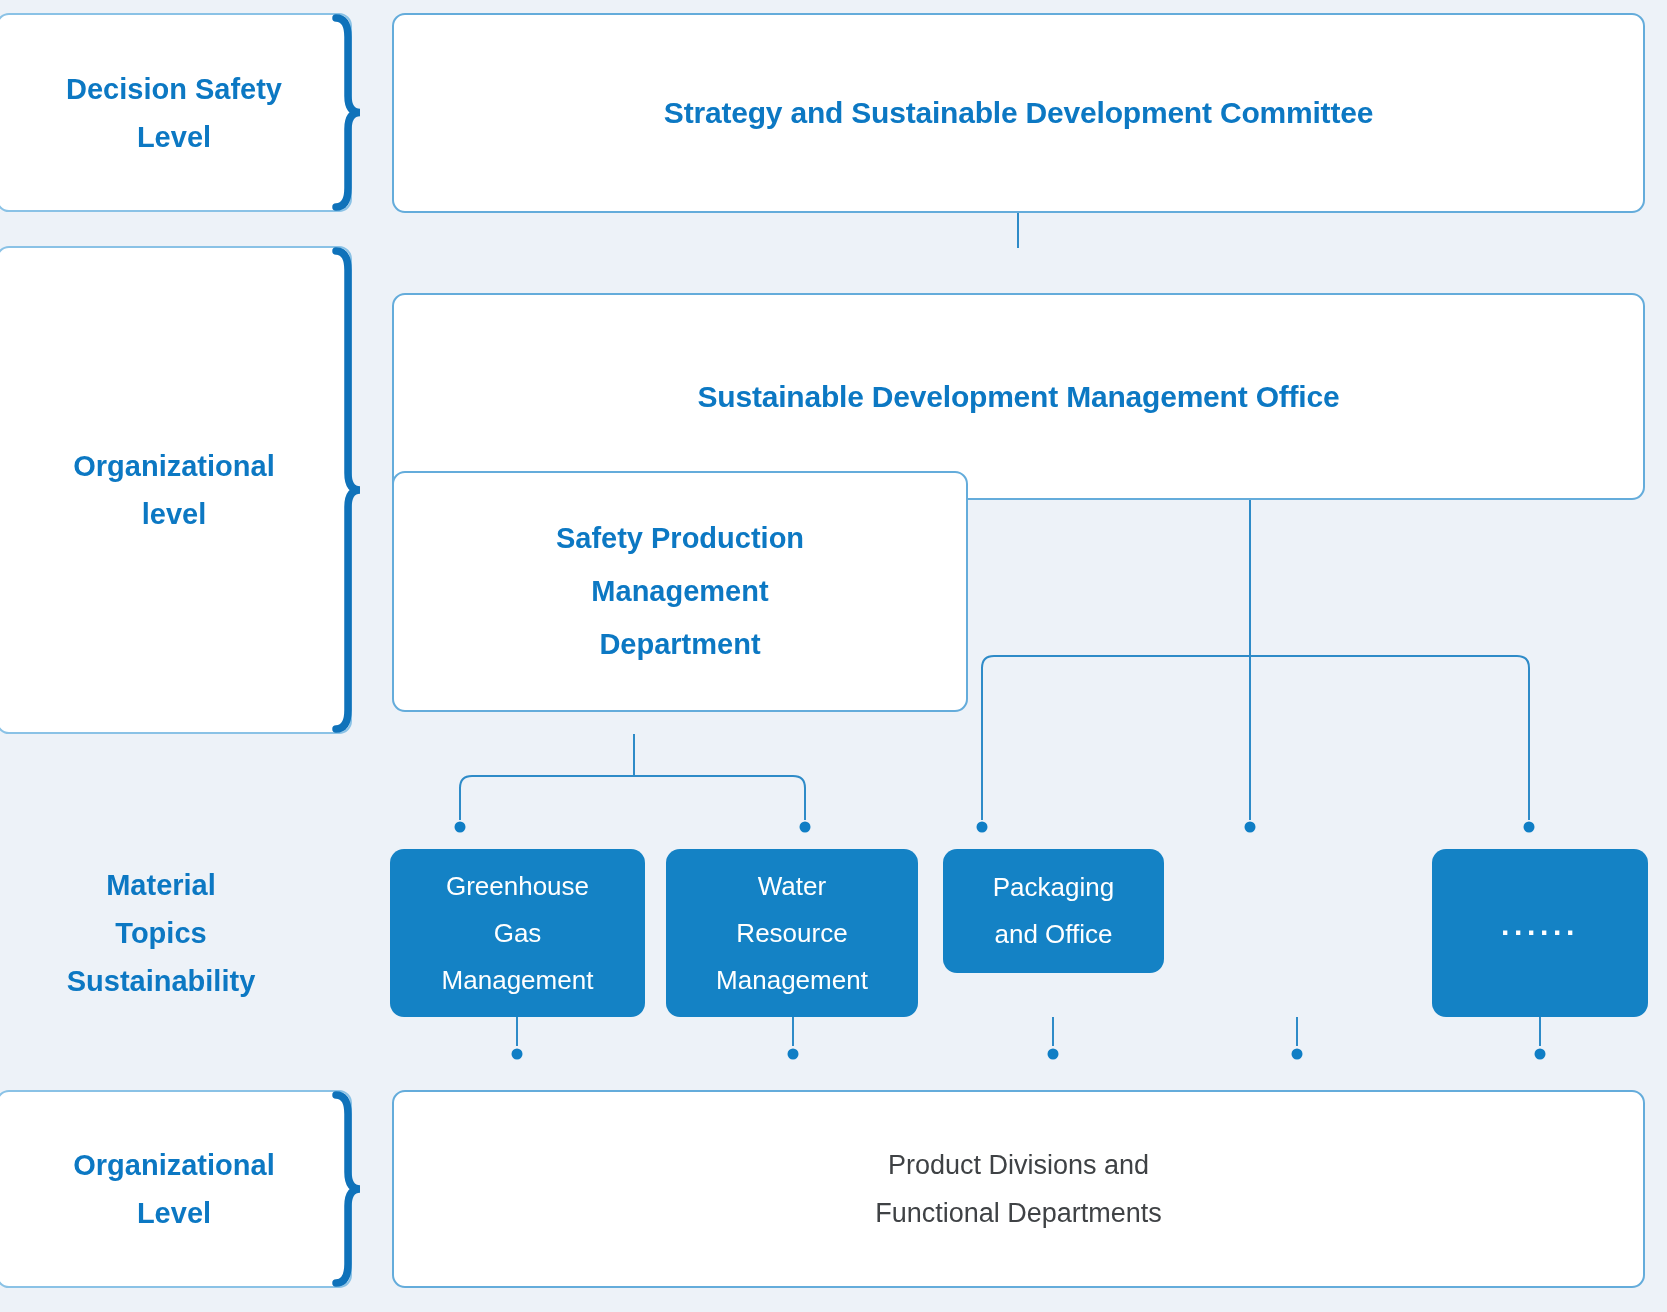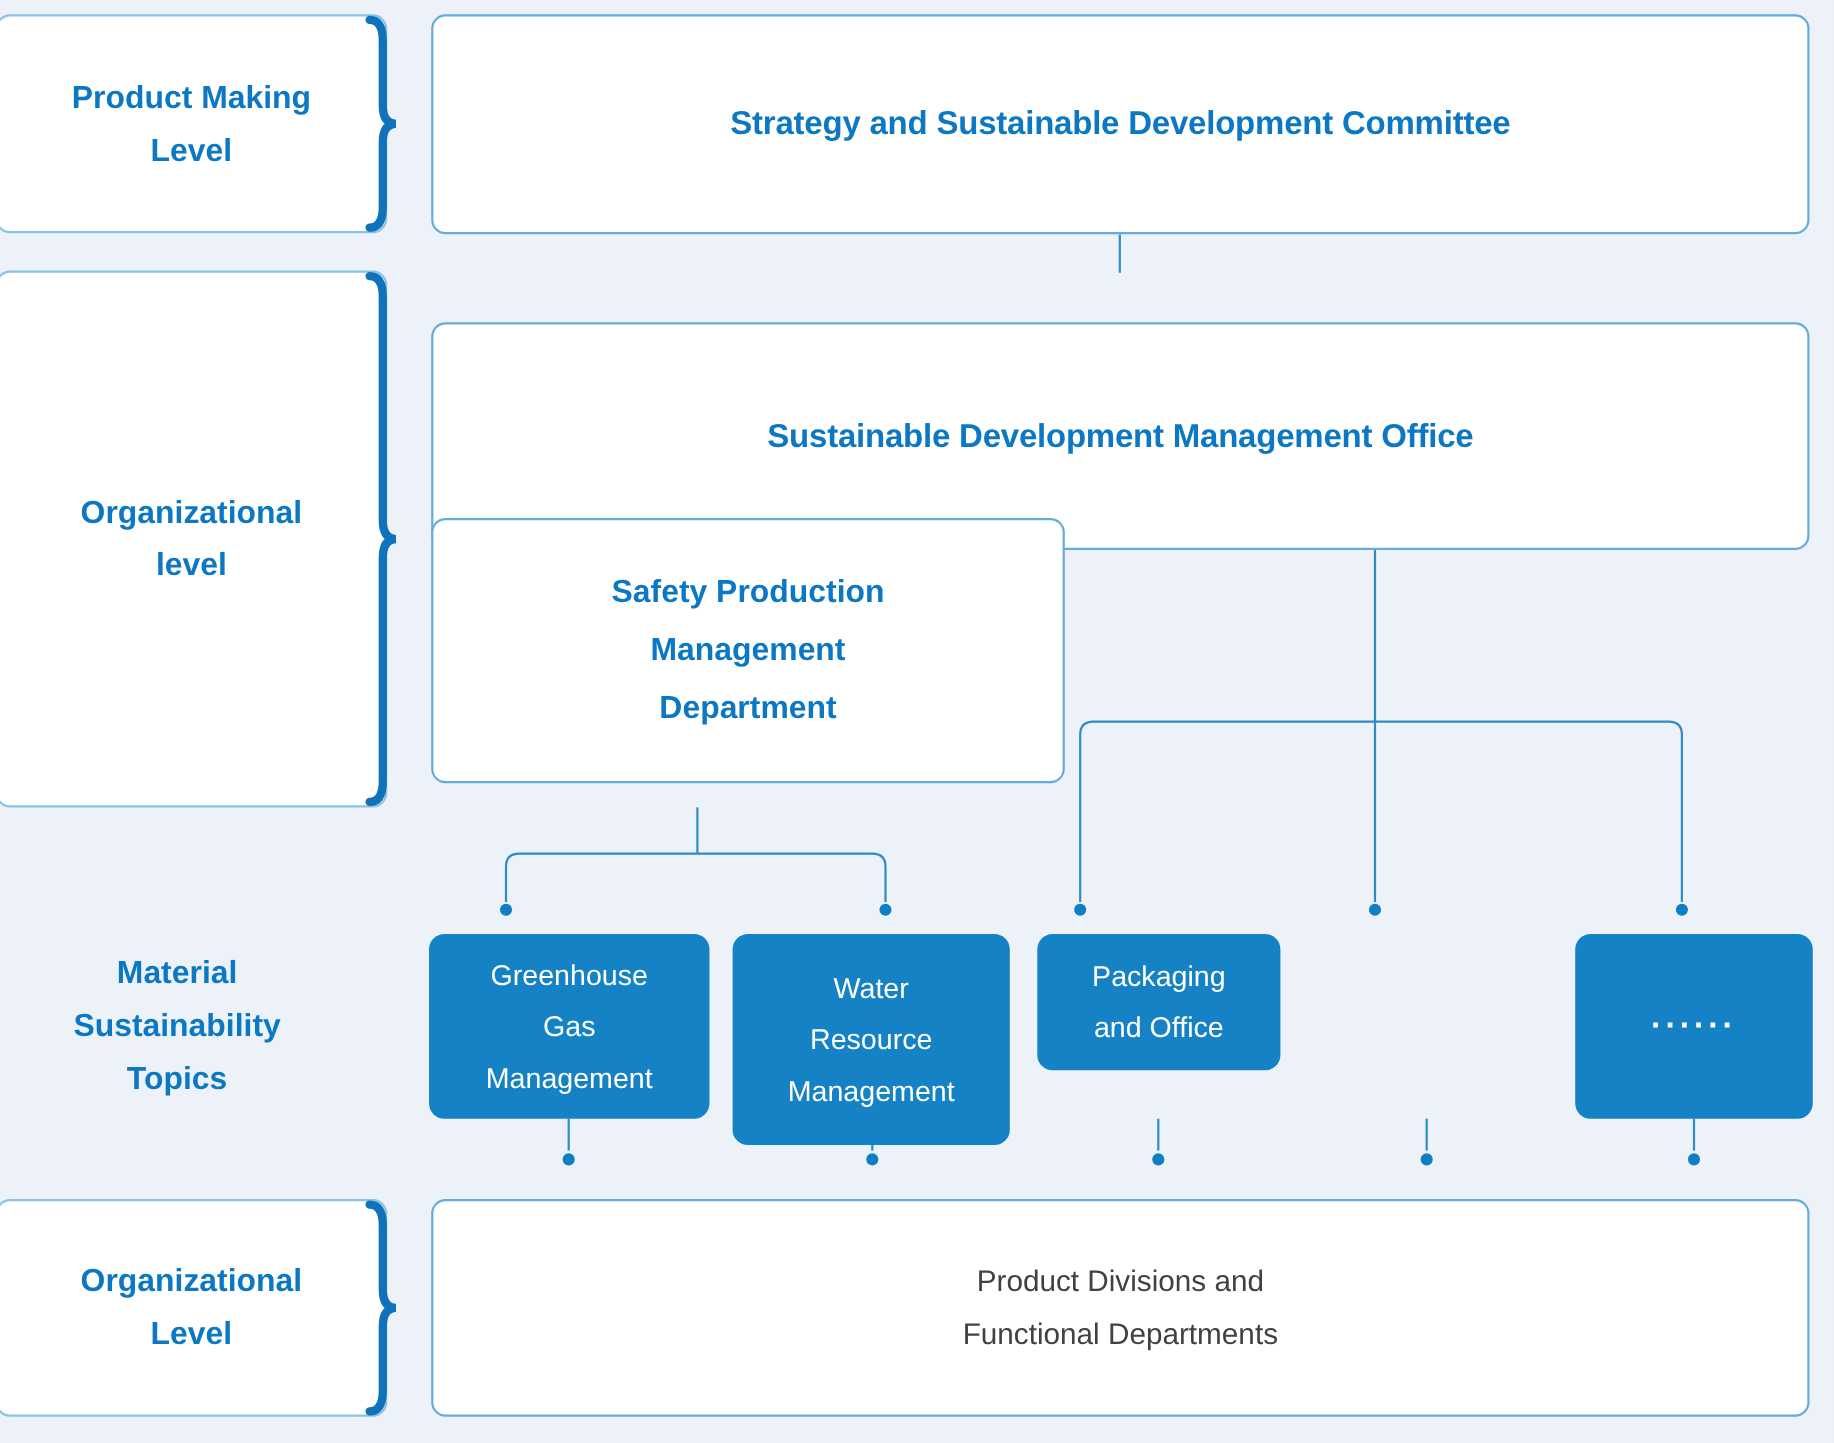--- a/index.html
+++ b/index.html
@@ -131,40 +131,40 @@
       <circle cx="1297" cy="1054" r="5.5"></circle>
       <circle cx="1540" cy="1054" r="5.5"></circle>
     </g>
   </svg>
 
   <div class="lplate" style="left:-4px; top:13px; width:356px; height:199px;">
     <svg class="brace" width="34" height="199" viewBox="0 0 34 199">
       <path d="M4 5 Q16 5 16 24 L16 83 Q16 99.5 28 99.5 Q16 99.5 16 116 L16 175 Q16 194 4 194" fill="none" stroke="#0f72ba" stroke-width="7.5" stroke-linecap="round"></path>
     </svg>
     <div class="ltext">
-      <div>Product Making</div>
+      <div>Decision Safety</div>
       <div>Level</div>
     </div>
   </div>
 
   <div class="lplate" style="left:-4px; top:246px; width:356px; height:488px;">
     <svg class="brace" width="34" height="488" viewBox="0 0 34 488">
       <path d="M4 5 Q16 5 16 24 L16 227 Q16 244 28 244 Q16 244 16 261 L16 464 Q16 483 4 483" fill="none" stroke="#0f72ba" stroke-width="7.5" stroke-linecap="round"></path>
     </svg>
     <div class="ltext">
       <div>Organizational</div>
       <div>level</div>
     </div>
   </div>
 
   <div class="floating-label" style="left:0px; top:849px; width:322px; height:168px;">
     <div class="ltext">
       <div>Material</div>
+      <div>Topics</div>
       <div>Sustainability</div>
-      <div>Topics</div>
     </div>
   </div>
 
   <div class="lplate" style="left:-4px; top:1090px; width:356px; height:198px;">
     <svg class="brace" width="34" height="198" viewBox="0 0 34 198">
       <path d="M4 5 Q16 5 16 24 L16 82 Q16 99 28 99 Q16 99 16 116 L16 174 Q16 193 4 193" fill="none" stroke="#0f72ba" stroke-width="7.5" stroke-linecap="round"></path>
     </svg>
     <div class="ltext">
       <div>Organizational</div>
       <div>Level</div>
@@ -184,21 +184,21 @@
     <div class="blue-line">Management</div>
     <div class="blue-line">Department</div>
   </div>
 
   <div class="topic" style="left:390px; top:849px; width:255px; height:168px;">
     <div class="t-line">Greenhouse</div>
     <div class="t-line">Gas</div>
     <div class="t-line">Management</div>
   </div>
 
-  <div class="topic" style="left:666px; top:849px; width:252px; height:192px;">
+  <div class="topic" style="left:666px; top:849px; width:252px; height:168px;">
     <div class="t-line">Water</div>
     <div class="t-line">Resource</div>
     <div class="t-line">Management</div>
   </div>
 
   <div class="topic" style="left:943px; top:849px; width:221px; height:124px;">
     <div class="t-line">Packaging</div>
     <div class="t-line">and Office</div>
   </div>
 

